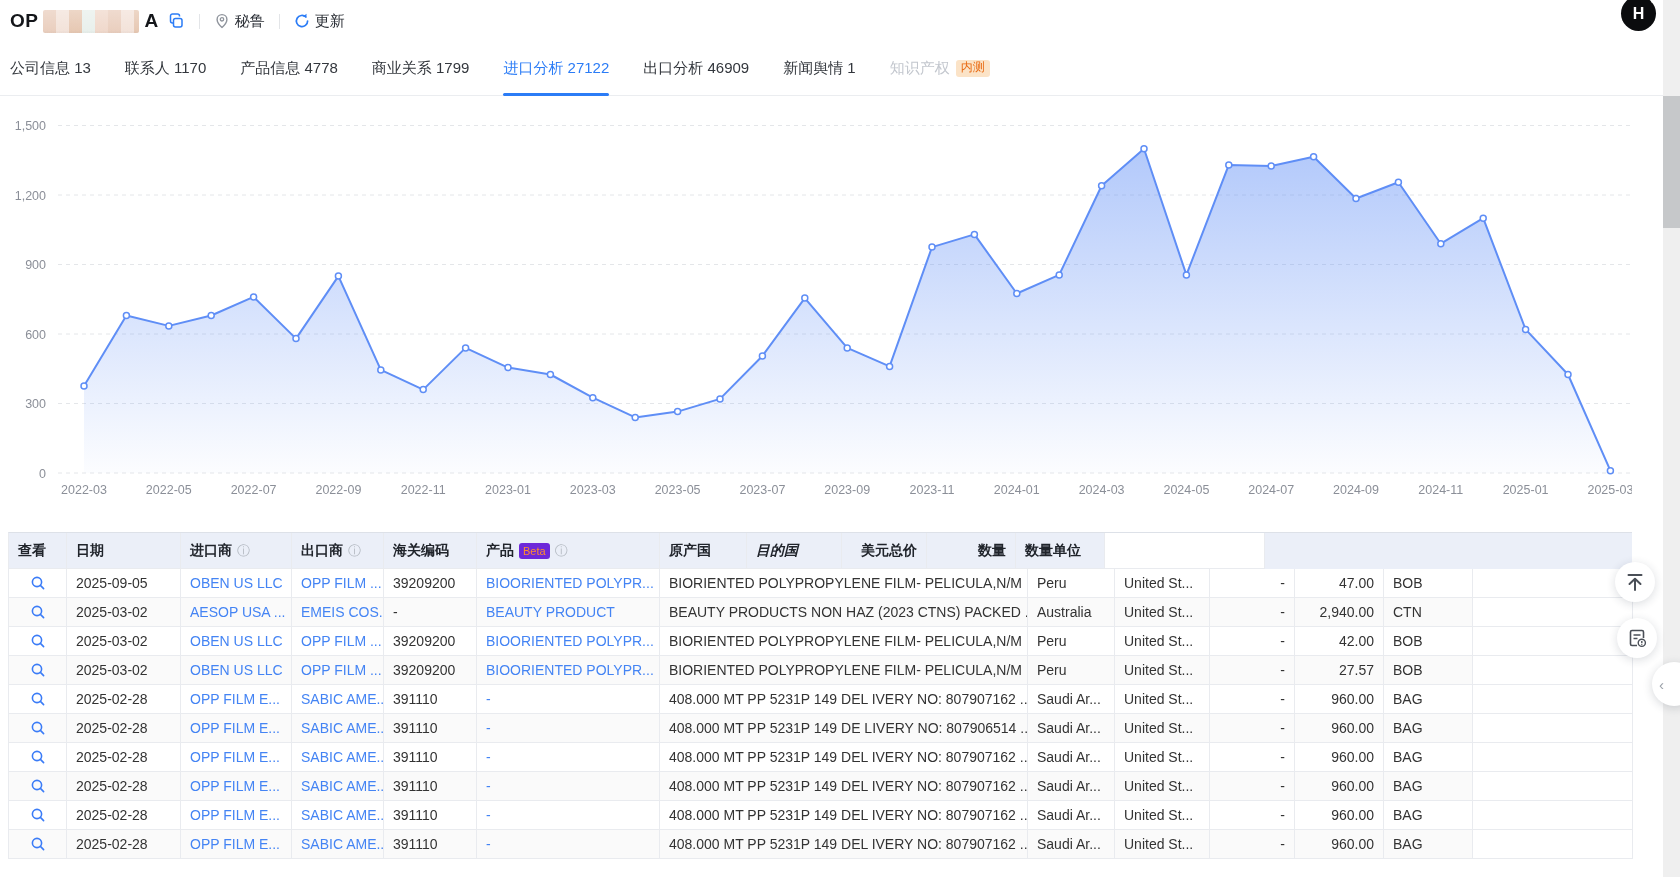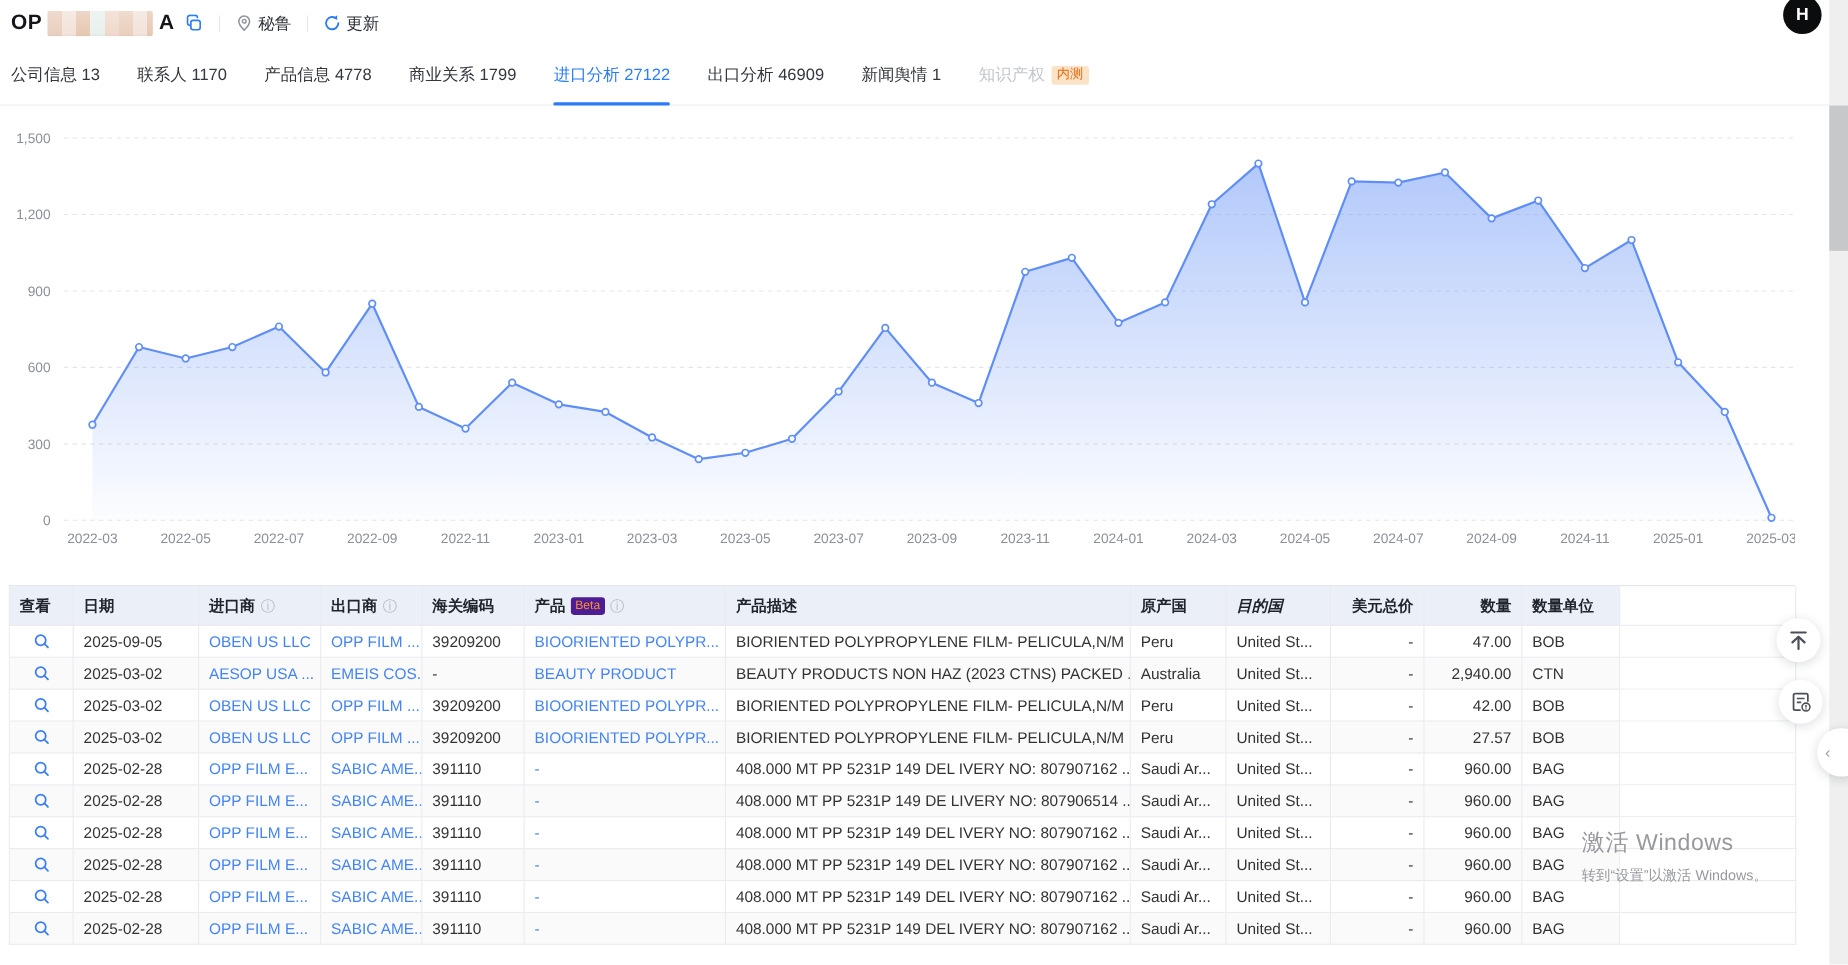--- a/index.html
+++ b/index.html
@@ -50,21 +50,21 @@
   .tr.body.striped { background:#fafafa; }
   .td, .th { flex:none; display:flex; align-items:center; padding:0 9px;
     border-right:1px solid #e9ebef; border-bottom:1px solid #e9ebef;
     overflow:hidden; white-space:nowrap; }
   .th { font-weight:bold; color:#20242b; gap:5px; }
   .th.filler, .td.filler { background:#fff; }
   .right { justify-content:flex-end; }
   .center { justify-content:center; }
   .cell-link { color:#4484f4; cursor:pointer; }
   .info-glyph { color:#b4bac2; font-size:13px; font-weight:normal; cursor:pointer; }
-  .beta-badge { font-size:11px; color:#ff8c2e; background:#4c1d95; border-radius:3px;
+  .beta-badge { font-size:11px; color:#ff8c2e; background:#6d28d9; border-radius:3px;
     padding:0 4px; line-height:16px; font-weight:normal; }
   .view-btn { display:flex; align-items:center; justify-content:center; width:100%; cursor:pointer; }
 
   
   .float-btn { position:absolute; width:40px; height:40px; border-radius:50%; background:#fff;
     box-shadow:0 2px 10px rgba(31,45,61,.16); display:flex; align-items:center; justify-content:center;
     cursor:pointer; z-index:6; }
   #btn-top { left:1615px; top:562px; }
   #btn-feedback { left:1617px; top:618px; }
   #side-handle { position:absolute; left:1652px; top:662px; width:44px; height:44px; border-radius:50%;
@@ -241,23 +241,20 @@
           <span class="info-glyph">ⓘ</span>
         </div>
         <div class="th" style="width: 93px;">
           <span>海关编码</span>
         </div>
         <div class="th" style="width: 183px;">
           <span>产品</span>
           <span class="beta-badge">Beta</span>
           <span class="info-glyph">ⓘ</span>
         </div>
-        <div class="th" style="width: 368px;">
-          <span>产品描述</span>
-        </div>
         <div class="th" style="width: 87px;">
           <span>原产国</span>
         </div>
         <div class="th" style="width: 95px; font-style: italic;">
           <span>目的国</span>
         </div>
         <div class="th right" style="width: 85px;">
           <span>美元总价</span>
         </div>
         <div class="th right" style="width: 89px;">
@@ -565,21 +562,17 @@
       <line x1="7.5" y1="11.5" x2="11.5" y2="11.5" stroke="#4a4f57" stroke-width="1.5"></line>
       <circle cx="15.8" cy="15.8" r="3.6" fill="#fff" stroke="#4a4f57" stroke-width="1.4"></circle>
       <line x1="15.8" y1="14" x2="15.8" y2="16.2" stroke="#4a4f57" stroke-width="1.4"></line>
       <circle cx="15.8" cy="17.6" r="0.7" fill="#4a4f57"></circle>
     </svg>
   </div>
   <div id="side-handle">
     <span>‹</span>
   </div>
 
-  <div id="watermark">
-    <div class="l1">激活 Windows</div>
-    <div class="l2">转到“设置”以激活 Windows。</div>
-  </div>
 
   <div id="scrollbar">
     <div id="scroll-thumb"></div>
   </div>
 </div>
 
 </body></html>

